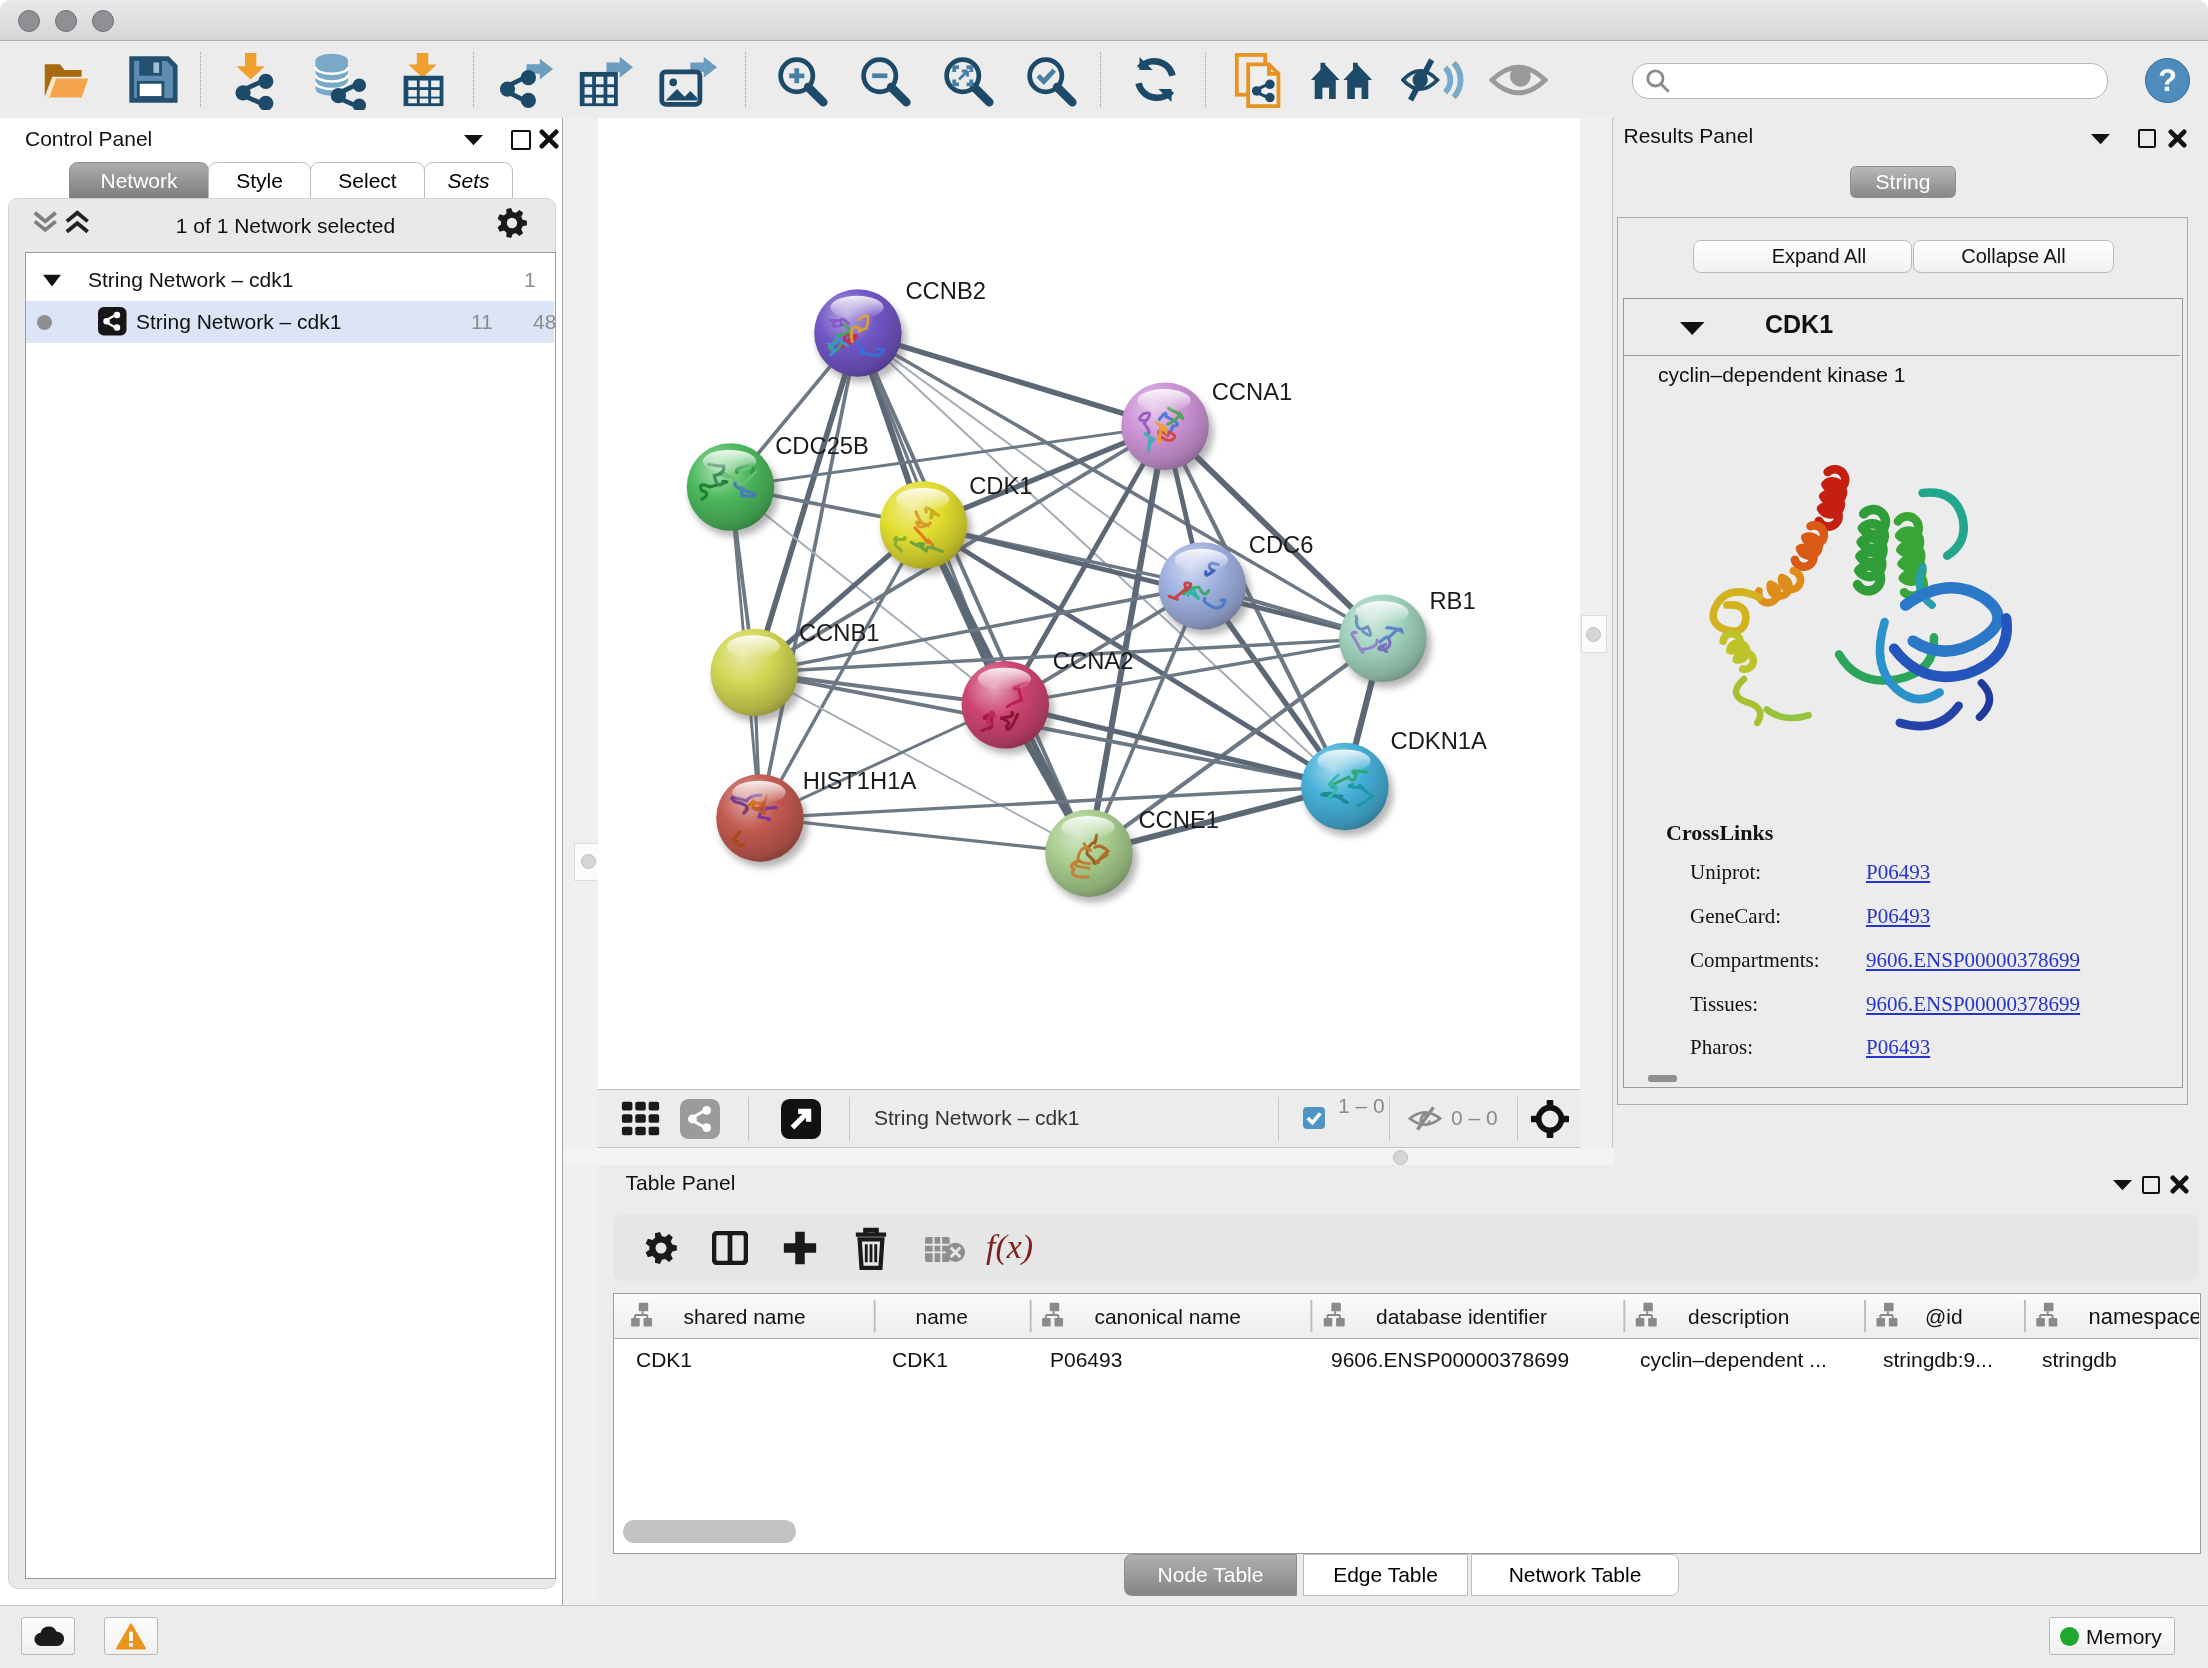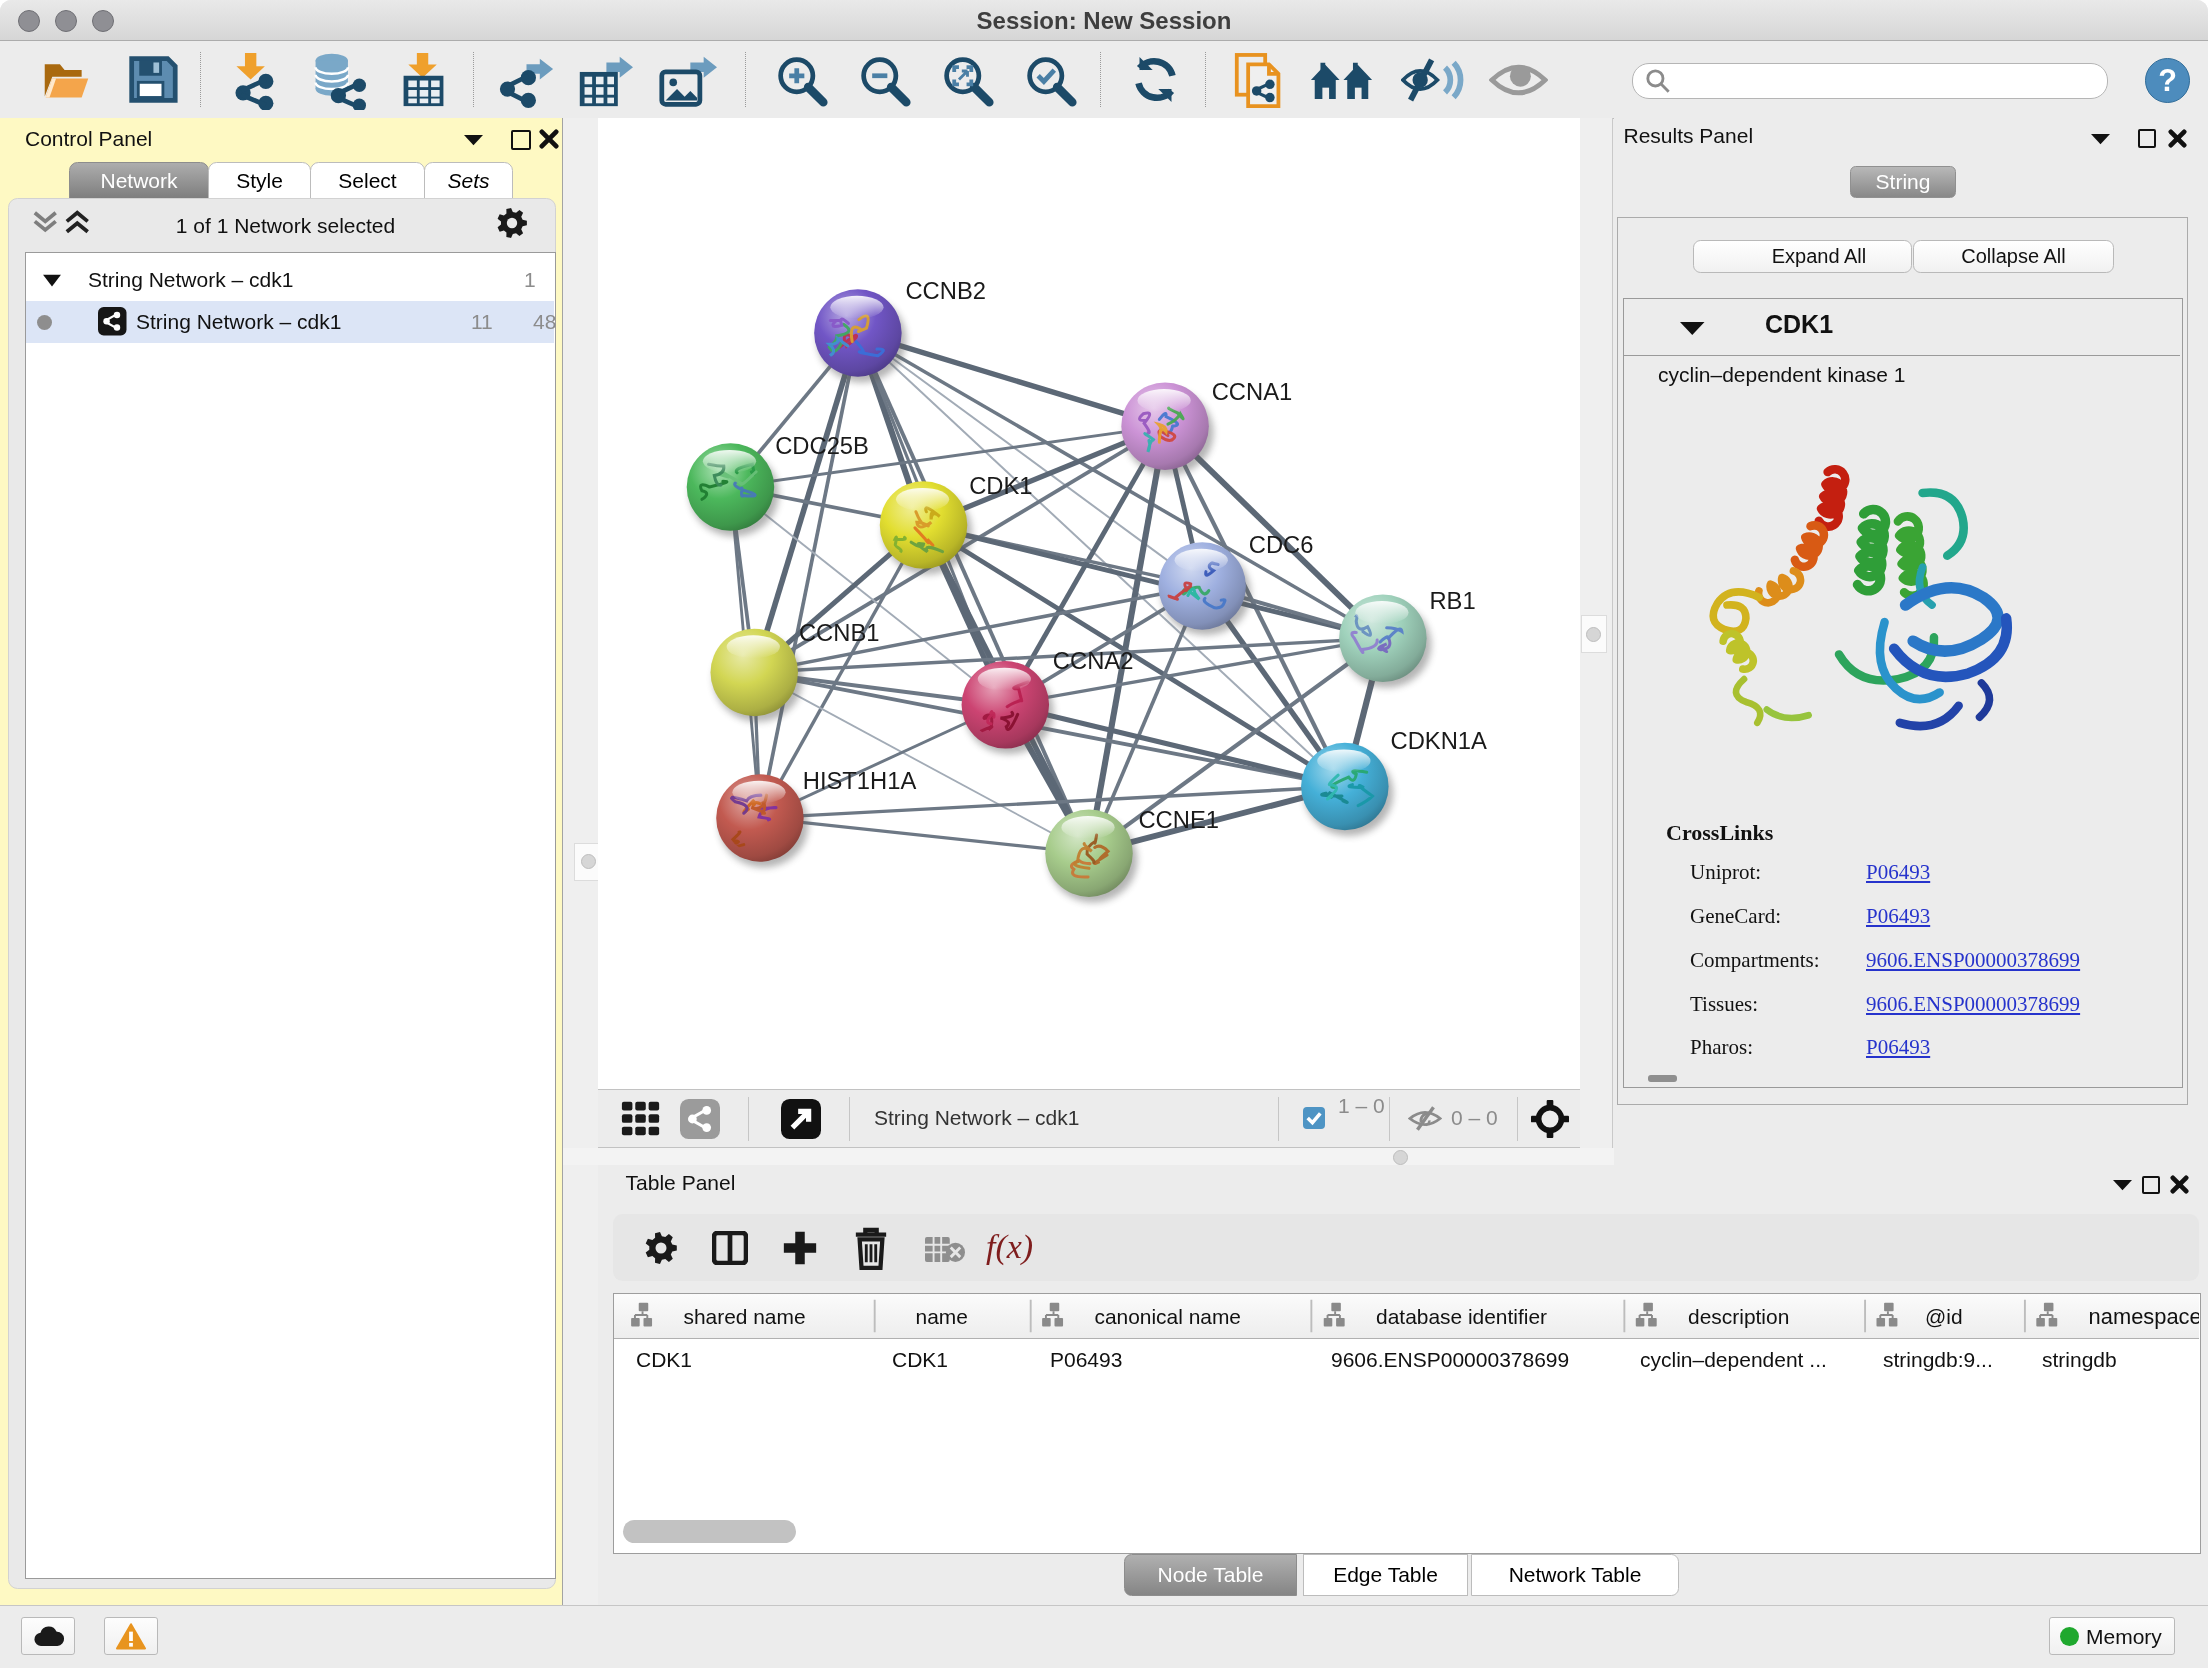--- a/index.html
+++ b/index.html
@@ -5,41 +5,40 @@
 html,body{margin:0;padding:0;background:#fff;}
 body{width:2208px;height:1668px;background:#ececec;font-family:"Liberation Sans",sans-serif;position:relative;overflow:hidden;border-radius:11.4px 11.4px 0 0;}
 .abs{position:absolute;}
 #titlebar{left:0;top:0;width:2208px;height:40px;background:linear-gradient(#e9e9e9,#d6d6d6);border-bottom:1px solid #acacac;}
 .tl{position:absolute;top:9.5px;width:20px;height:20px;border-radius:50%;background:#8f8f94;border:1.9px solid #6f6f74;}
 #wtitle{position:absolute;top:6.7px;left:0;width:2208px;text-align:center;font-size:24px;font-weight:bold;color:#3e3e3e;}
 #toolbar{left:0;top:41px;width:2208px;height:77px;background:#ececec;border-bottom:1px solid #bdbdbd;}
 .vsep{position:absolute;top:11.4px;height:55px;width:0;border-left:1.9px dotted #9a9a9a;}
 .ticon{position:absolute;top:0;}
 #searchbox{position:absolute;left:1632px;top:22px;width:474px;height:34px;background:#fff;border:1px solid #b5b5b5;border-radius:17px;}
-#cpanel{left:0;top:118px;width:562px;height:1487px;background:#fef9c3;border-right:3px solid #a3a3a3;}
+#cpanel{left:0;top:118px;width:562px;height:1487px;background:#ffffff;border-right:3px solid #a3a3a3;}
 #vsplit1{left:563px;top:118px;width:35px;height:1487px;background:#efefef;}
 #netview{left:598px;top:118px;width:982px;height:971px;background:#ffffff;}
 #nettb{left:598px;top:1089px;width:982px;height:57px;background:#ececec;border-top:1px solid #c2c2c2;border-bottom:1px solid #c2c2c2;}
 #vsplit2{left:1580px;top:118px;width:32px;height:1047px;background:#efefef;border-right:1.9px solid #c9c9c9;}
 #rpanel{left:1614px;top:118px;width:594px;height:1047px;background:#ececec;}
 #tpanel{left:598px;top:1165px;width:1610px;height:1391px;background:#ececec;}
 #statusbar{left:0;top:1605px;width:2208px;height:64px;background:#ececec;border-top:1px solid #c6c6c6;}
 .tab{position:absolute;border:1px solid #bcbcbc;background:#fff;color:#000;text-align:center;font-size:21px;}
 .tabsel{background:linear-gradient(#adadad,#7e7e7e);color:#fff;border-color:#8d8d8d;}
 .btn{position:absolute;background:linear-gradient(#ffffff,#f1f1f1);border:1px solid #b9b9b9;border-radius:7.6px;text-align:center;font-size:20px;color:#111;}
 a.lnk{color:#2633cc;text-decoration:underline;}
 .serif{font-family:"Liberation Serif",serif;text-align:right;}
 </style>
 </head>
 <body>
 <div id="titlebar" class="abs">
   <div class="tl" style="left:18px;"></div>
   <div class="tl" style="left:55px;"></div>
   <div class="tl" style="left:92px;"></div>
-  <div id="wtitle">Session: New Session</div>
 </div>
 <div id="toolbar" class="abs">
 
   <svg class="ticon" style="left:40px;top:12.4px;" width="53" height="53" viewBox="0 0 56 56">
     <path d="M5 46 V12 h16 l5 6 h18 v7 H13 L5 46 z" fill="#a9690f"></path>
     <path d="M13 27 h38 L44 47 H6 z" fill="#f4a54b"></path>
     <path d="M13 27 h4 L10 47 H6 z" fill="#ffe9cd"></path>
   </svg>
 
   <svg class="ticon" style="left:126px;top:12.4px;" width="53" height="53" viewBox="0 0 56 56">

